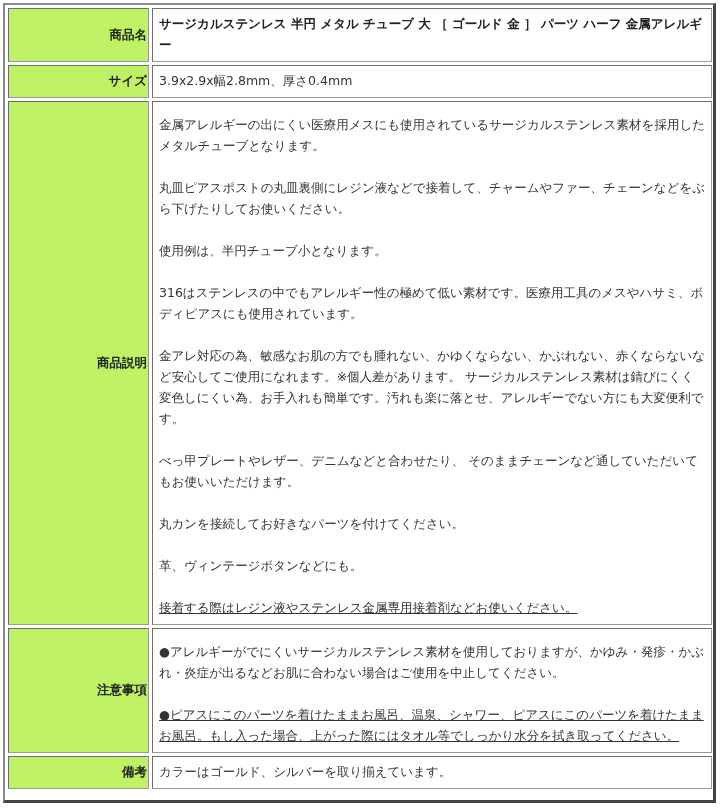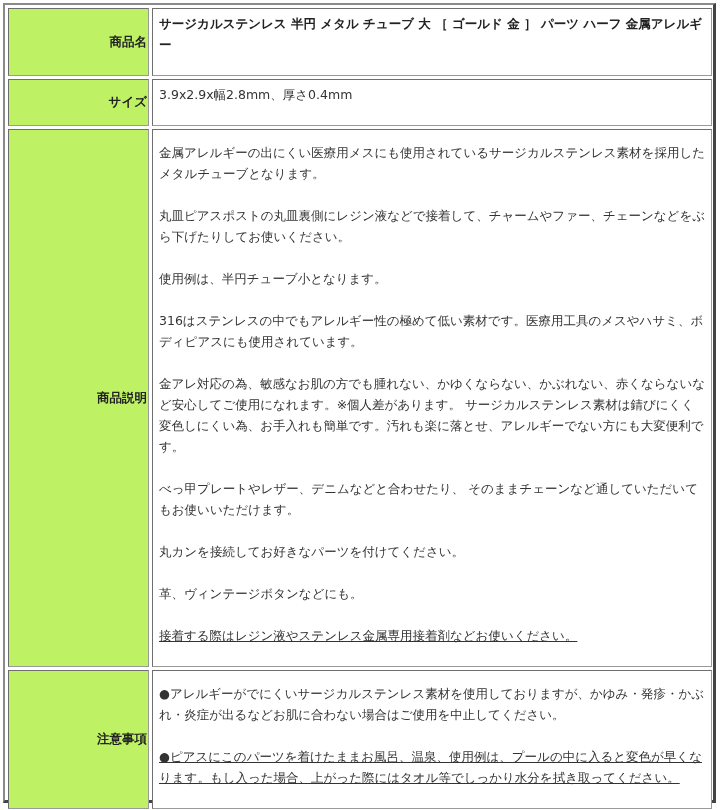--- a/index.html
+++ b/index.html
@@ -16,21 +16,21 @@
       font-family: "DejaVu Sans", sans-serif; font-size: 12.5px; color: #333;
     }
     table.spec th, table.spec td {
       border: 1px solid #6e6e6e; border-right-color: #999; border-bottom-color: #999;
       box-sizing: border-box;
     }
     table.spec th {
       width: 141px; background: #bef264; font-weight: bold; color: #222;
       text-align: right; vertical-align: middle; font-size: 12.5px;
     }
-    table.spec td { background: #fff; padding: 4px 6px 20px 6px; line-height: 21px; vertical-align: middle; }
+    table.spec td { background: #fff; padding: 4px 6px 6px 6px; line-height: 21px; vertical-align: middle; }
     .title-cell { font-weight: bold; color: #222; }
     .para { margin: 8px 0 21px 0; }
     .para:last-child { margin-bottom: 0; text-decoration: underline; }
     .r1 { height: 52px; } .r2,.r3,.r4,.r7 { height: 30px; }
     .r5 { height: 491px; } .r6 { height: 108px; }
     .desc { padding-top: 5px; padding-bottom: 5px; }
   </style>
 </head>
 <body>
 
@@ -57,21 +57,21 @@
       <p class="para">べっ甲プレートやレザー、デニムなどと合わせたり、 そのままチェーンなど通していただいてもお使いいただけます。</p>
       <p class="para">丸カンを接続してお好きなパーツを付けてください。</p>
       <p class="para">革、ヴィンテージボタンなどにも。</p>
       <p class="para">接着する際はレジン液やステンレス金属専用接着剤などお使いください。</p>
     </td>
   </tr>
   <tr class="r6">
     <th>注意事項</th>
     <td class="desc">
       <p class="para">●アレルギーがでにくいサージカルステンレス素材を使用しておりますが、かゆみ・発疹・かぶれ・炎症が出るなどお肌に合わない場合はご使用を中止してください。</p>
-      <p class="para">●ピアスにこのパーツを着けたままお風呂、温泉、使用例は、プールの中に入ると変色が早くなります。もし入った場合、上がった際にはタオル等でしっかり水分を拭き取ってください。</p>
+      <p class="para">●ピアスにこのパーツを着けたままお風呂、温泉、シャワー、ピアスにこのパーツを着けたままお風呂。もし入った場合、上がった際にはタオル等でしっかり水分を拭き取ってください。</p>
     </td>
   </tr>
   <tr class="r7">
     <th>備考</th>
     <td>カラーはゴールド、シルバーを取り揃えています。</td>
   </tr>
 </tbody>
   </table>
 
 </body></html>

